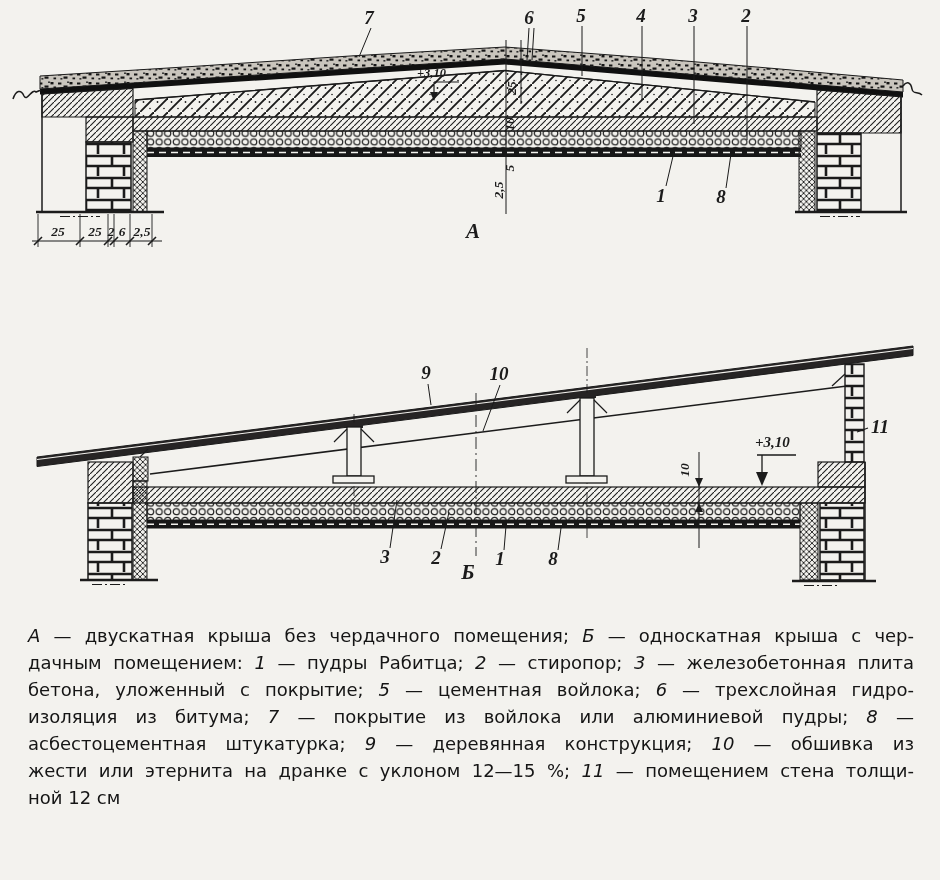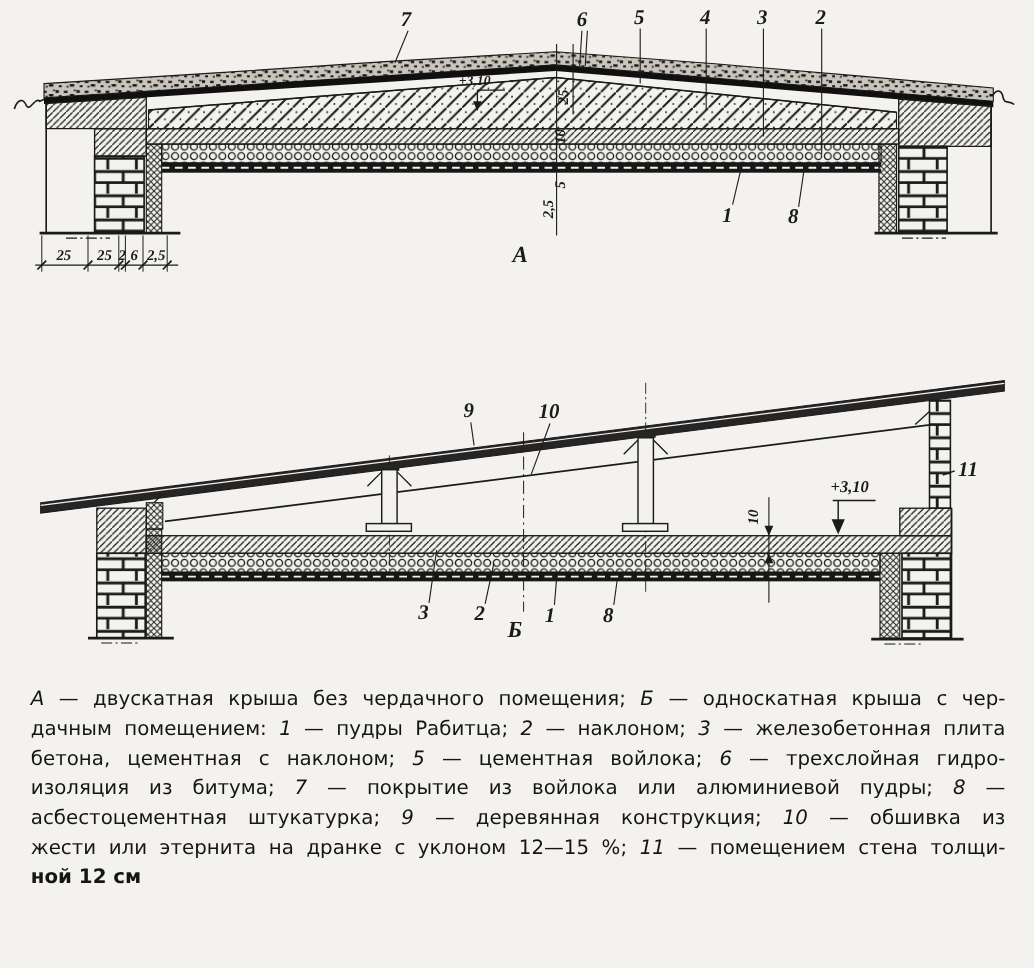--- a/index.html
+++ b/index.html
@@ -16,21 +16,21 @@
   .call{font:italic 700 19px "Liberation Serif",serif;fill:#1b1b1b;}
   .big{font:italic 700 21px "Liberation Serif",serif;fill:#1b1b1b;}
   .dim{font:italic 700 13.5px "Liberation Serif",serif;fill:#1b1b1b;}
   .elev{font:italic 700 12.5px "Liberation Serif",serif;fill:#1b1b1b;}
   .elev2{font:italic 700 15px "Liberation Serif",serif;fill:#1b1b1b;}
   .ln{stroke:#1b1b1b;fill:none;}
   
   .caption{margin:8px 26px 0 28px;}
   .cap-title{font:700 19.5px/1.25 "DejaVu Sans",sans-serif;margin:0 0 12px 76px;letter-spacing:.2px;}
   .cap-line{font:400 18px/27px "DejaVu Sans",sans-serif;text-align:justify;text-align-last:justify;}
-  .cap-line.last{text-align-last:left;font-weight:bold;}
+  .cap-line.last{text-align-last:left;}
   .cap-line .it{font-style:italic;}
 </style>
 </head>
 <body>
 
 <svg id="fig" width="940" height="614" viewBox="0 0 940 614" xmlns="http://www.w3.org/2000/svg">
   <defs>
     <pattern id="pBrick" width="26" height="22" patternUnits="userSpaceOnUse">
       <path d="M0,2 H26 M0,12 H26 M8,2 V12 M20,12 V22" stroke="#1b1b1b" stroke-width="2.6" fill="none"></path>
     </pattern>
@@ -198,20 +198,20 @@
     <path class="ln" d="M504,550 L506,526" stroke-width="1"></path>
     <text class="call" text-anchor="middle" x="500" y="565">1</text>
     <path class="ln" d="M558,550 L561,528" stroke-width="1"></path>
     <text class="call" text-anchor="middle" x="553" y="565">8</text>
   </g>
 </svg>
 
 <div class="caption">
   <div>
       <div class="cap-line"><span class="it">А</span><span> — двускатная крыша без чердачного помещения;  </span><span class="it">Б</span><span> — односкатная крыша с чер-</span></div>
-      <div class="cap-line"><span>дачным помещением:  </span><span class="it">1</span><span> — пудры Рабитца;  </span><span class="it">2</span><span> — наклоном;  </span><span class="it">3</span><span> — железобетонная плита</span></div>
-      <div class="cap-line"><span>бетона, цементная с наклоном;  </span><span class="it">5</span><span> — цементная войлока;  </span><span class="it">6</span><span> — трехслойная гидро-</span></div>
+      <div class="cap-line"><span>дачным помещением:  </span><span class="it">1</span><span> — пудры Рабитца;  </span><span class="it">2</span><span> — стиропор;  </span><span class="it">3</span><span> — железобетонная плита</span></div>
+      <div class="cap-line"><span>бетона, уложенный с покрытие;  </span><span class="it">5</span><span> — цементная войлока;  </span><span class="it">6</span><span> — трехслойная гидро-</span></div>
       <div class="cap-line"><span>изоляция из битума;  </span><span class="it">7</span><span> — покрытие из войлока или алюминиевой пудры;  </span><span class="it">8</span><span> —</span></div>
       <div class="cap-line"><span>асбестоцементная штукатурка;  </span><span class="it">9</span><span> — деревянная конструкция;  </span><span class="it">10</span><span> — обшивка из</span></div>
       <div class="cap-line"><span>жести или этернита на дранке с уклоном 12—15 %;  </span><span class="it">11</span><span> — помещением стена толщи-</span></div>
       <div class="cap-line last"><span>ной 12 см</span></div>
     </div>
 </div>
 
 </body></html>

